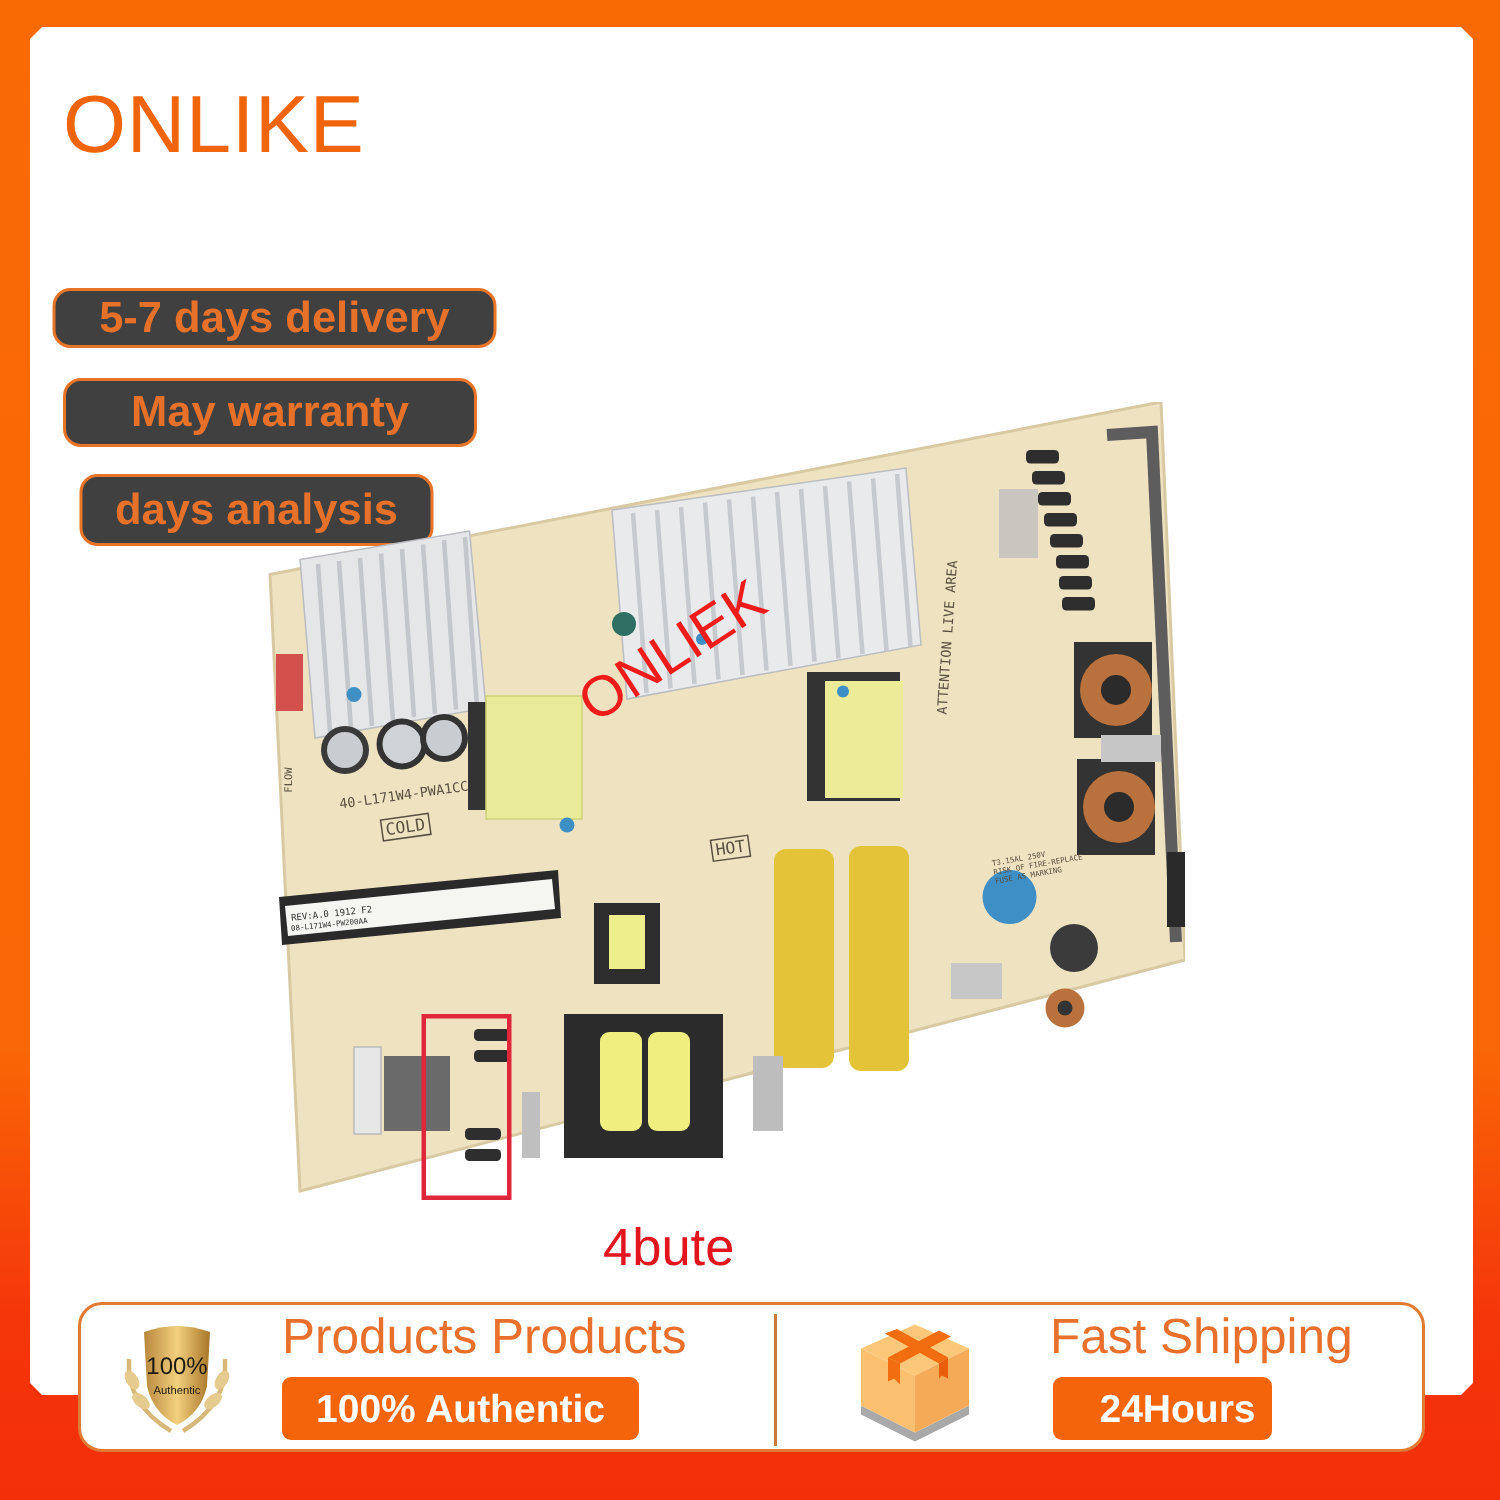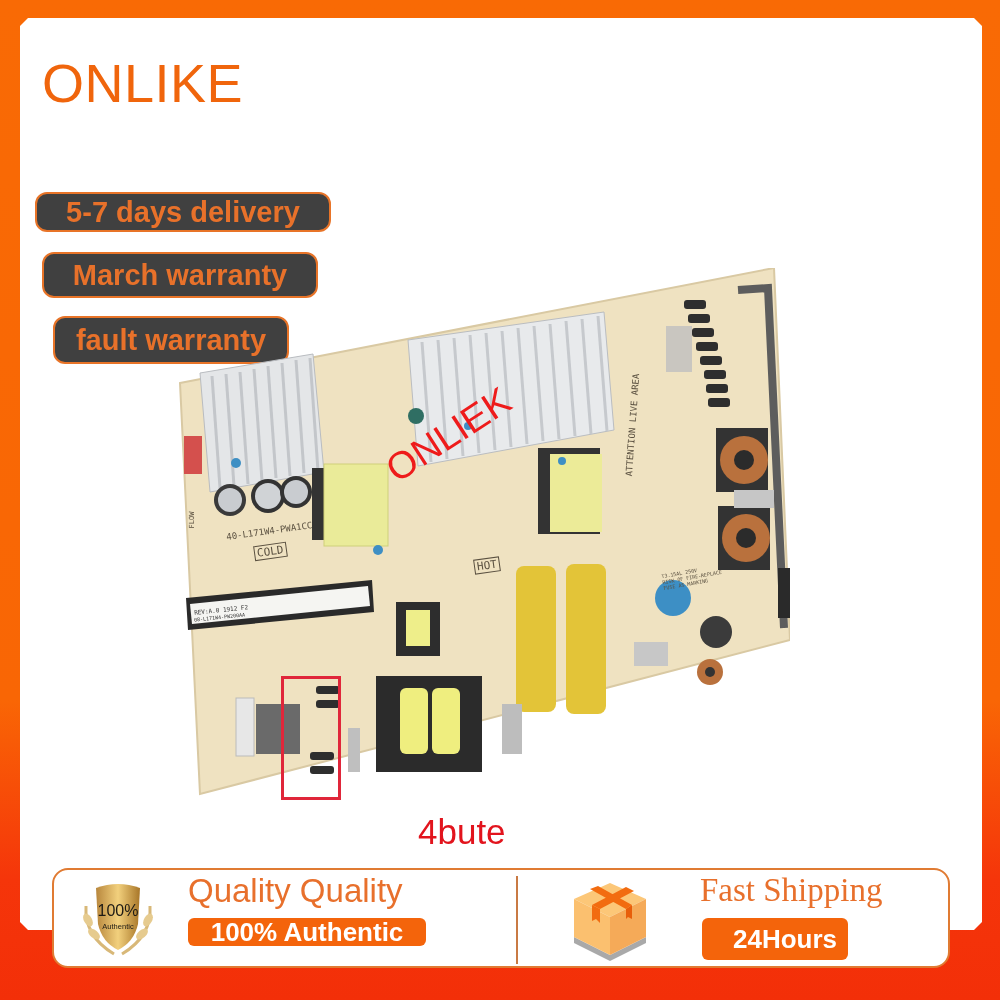--- a/index.html
+++ b/index.html
@@ -40,21 +40,21 @@
   }
   .onliek {
     position: absolute; left: 402px; top: 448px;
     font-size: 38px; color: #ee1b1b; font-weight: 400;
     transform: rotate(-33deg); transform-origin: left bottom;
   }
   .redbox {
     position: absolute; left: 281px; top: 676px; width: 60px; height: 124px;
     border: 3px solid #e0263a;
   }
-  .model-label { position: absolute; left: 402px; top: 812px; font-size: 35px; color: #e2141d; margin-left: 16px; }
+  .model-label { position: absolute; left: 402px; top: 812px; font-size: 35px; color: #e2141d; }
 
   
   .footer {
     position: absolute; left: 52px; top: 868px; width: 898px; height: 100px;
     border: 2px solid #e07b33; border-radius: 16px; background: #fff;
   }
   .divider { position: absolute; left: 516px; top: 876px; width: 2px; height: 88px; background: #c97a44; }
   .badge-title { position: absolute; font-size: 33px; color: #e8702c; }
   .tag {
     position: absolute; background: #f4640b; color: #fff; font-weight: 700;
@@ -64,22 +64,22 @@
   .box-ic { position: absolute; left: 568px; top: 875px; width: 84px; height: 86px; }
 </style>
 </head>
 <body>
 
 <div class="frame"></div>
 
 <div class="brand">ONLIKE</div>
 
 <div class="pill p1">5-7 days delivery</div>
-<div class="pill p2">March warranty</div>
-<div class="pill p3">fault warranty</div>
+<div class="pill p2">May warranty</div>
+<div class="pill p3">days analysis</div>
 
 <div class="pcb">
   <svg class="board" viewBox="0 0 612 530" width="612" height="530">
 
     <polygon points="2,115 596,0 612,372 22,526" fill="#efe2c1" stroke="#d9c9a3" stroke-width="2"></polygon>
 
     <path d="M560 22 L590 20 L606 360" stroke="#5d5d5d" stroke-width="8" fill="none"></path>
 
     <g>
       <polygon points="22,105 135,86 146,204 32,224" fill="#e4e6e8" stroke="#b9bcc0"></polygon>
@@ -231,30 +231,30 @@
     <ellipse cx="12" cy="44" rx="4" ry="7" transform="rotate(-30 12 44)"></ellipse>
     <ellipse cx="18" cy="58" rx="4" ry="7" transform="rotate(-50 18 58)"></ellipse>
     <ellipse cx="72" cy="44" rx="4" ry="7" transform="rotate(30 72 44)"></ellipse>
     <ellipse cx="66" cy="58" rx="4" ry="7" transform="rotate(50 66 58)"></ellipse>
   </g>
   <path d="M20 12 Q42 4 64 12 L62 48 Q58 66 42 74 Q26 66 22 48 Z" fill="url(#gold)"></path>
   <text x="42" y="40" text-anchor="middle" font-family="Liberation Sans, sans-serif" font-size="16" fill="#1d1a14">100%</text>
   <text x="42" y="53" text-anchor="middle" font-family="Liberation Sans, sans-serif" font-size="7.5" fill="#1d1a14">Authentic</text>
 </svg>
 
-<div class="badge-title" style="left:188px; top:872px;">Quality Quality</div>
-<div class="tag" style="left:188px; top:918px; width:238px; height:28px;">100% Authentic</div>
+<div class="badge-title" style="left:188px; top:872px;">Products Products</div>
+<div class="tag" style="left:188px; top:918px; width:238px; height:42px;">100% Authentic</div>
 
 <div class="divider"></div>
 
 <svg class="box-ic" viewBox="0 0 84 86">
   <polygon points="6,68 42,86 78,68 78,62 42,80 6,62" fill="#a9a9a9"></polygon>
   <polygon points="6,24 42,8 78,24 42,42" fill="#fcc778"></polygon>
   <polygon points="6,24 42,42 42,80 6,62" fill="#fbc06f"></polygon>
   <polygon points="78,24 42,42 42,80 78,62" fill="#f5aa58"></polygon>
   <polygon points="22,14 30,11 64,30 58,34" fill="#f26c10"></polygon>
   <polygon points="58,12 66,16 32,34 24,30" fill="#f26c10"></polygon>
   <polygon points="24,30 32,34 32,48 28,44 24,46" fill="#f26c10"></polygon>
   <polygon points="58,34 64,30 64,44 60,42 58,44" fill="#e85e0a"></polygon>
 </svg>
 
-<div class="badge-title" style="left:700px; top:872px;font-family:Liberation Serif, serif;">Fast Shipping</div>
+<div class="badge-title" style="left:700px; top:872px;">Fast Shipping</div>
 <div class="tag" style="left:702px; top:918px; width:146px; height:42px;padding-left:20px;">24Hours</div>
 
 </body></html>

